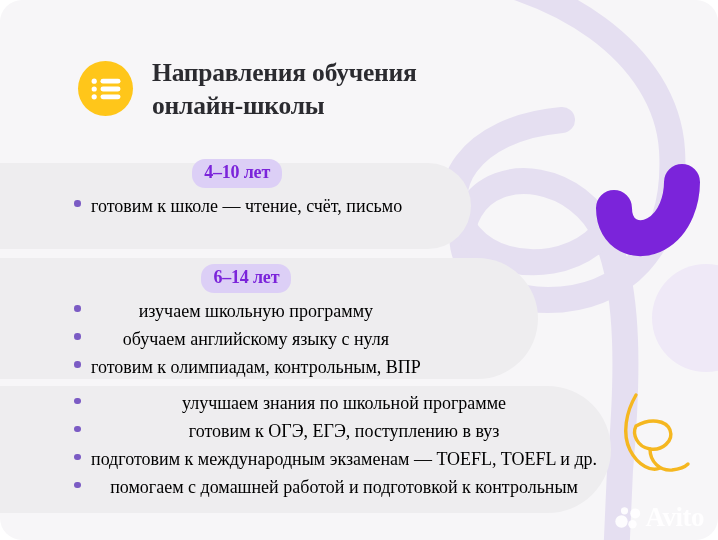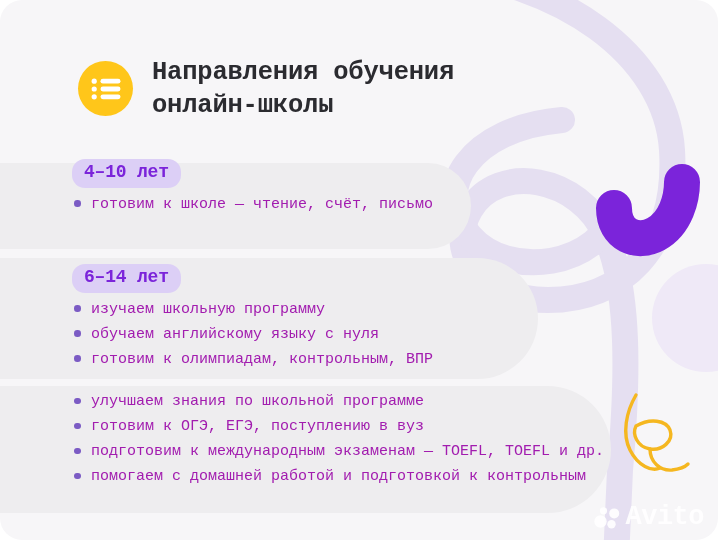--- a/index.html
+++ b/index.html
@@ -6,21 +6,21 @@
     margin: 0;
     padding: 0;
     background: #ffffff;
   }
   #poster {
     position: relative;
     width: 718px;
     height: 540px;
     overflow: hidden;
     background: #F7F6F8;
-    font-family: Liberation Mono, monospace;
+    font-family: Liberation Serif, serif;
     border-radius: 22px;
     -webkit-font-smoothing: antialiased;
   }
 
   
   .decor-layer {
     position: absolute;
     inset: 0;
     width: 718px;
     height: 540px;
@@ -83,20 +83,21 @@
     line-height: 1.28;
     color: #2B2B30;
     letter-spacing: -0.2px;
     max-width: 360px;
   }
 
   
   .group {
     position: absolute;
     z-index: 6;
+    text-align: center;
   }
   .group-1 { left: 72px; top: 159px; }
   .group-2 { left: 72px; top: 264px; }
   .group-3 { left: 72px; top: 385px; }
 
   .age-badge {
     display: inline-block;
     background: #DCCFF6;
     color: #7B24DA;
     font-size: 18px;
@@ -108,23 +109,23 @@
   }
 
   .bullets {
     list-style: none;
     margin: 9px 0 0 0;
     padding: 0;
   }
   .bullets li {
     position: relative;
     padding-left: 19px;
-    font-size: 15px;
+    font-size: 18px;
     line-height: 1.0;
-    color: #a21caf;
+    color: #000000;
     margin-bottom: 10px;
     white-space: nowrap;
   }
   .bullets li:last-child { margin-bottom: 0; }
   .bullets li .dot {
     position: absolute;
     left: 2px;
     top: 3.5px;
     width: 6.5px;
     height: 6.5px;

